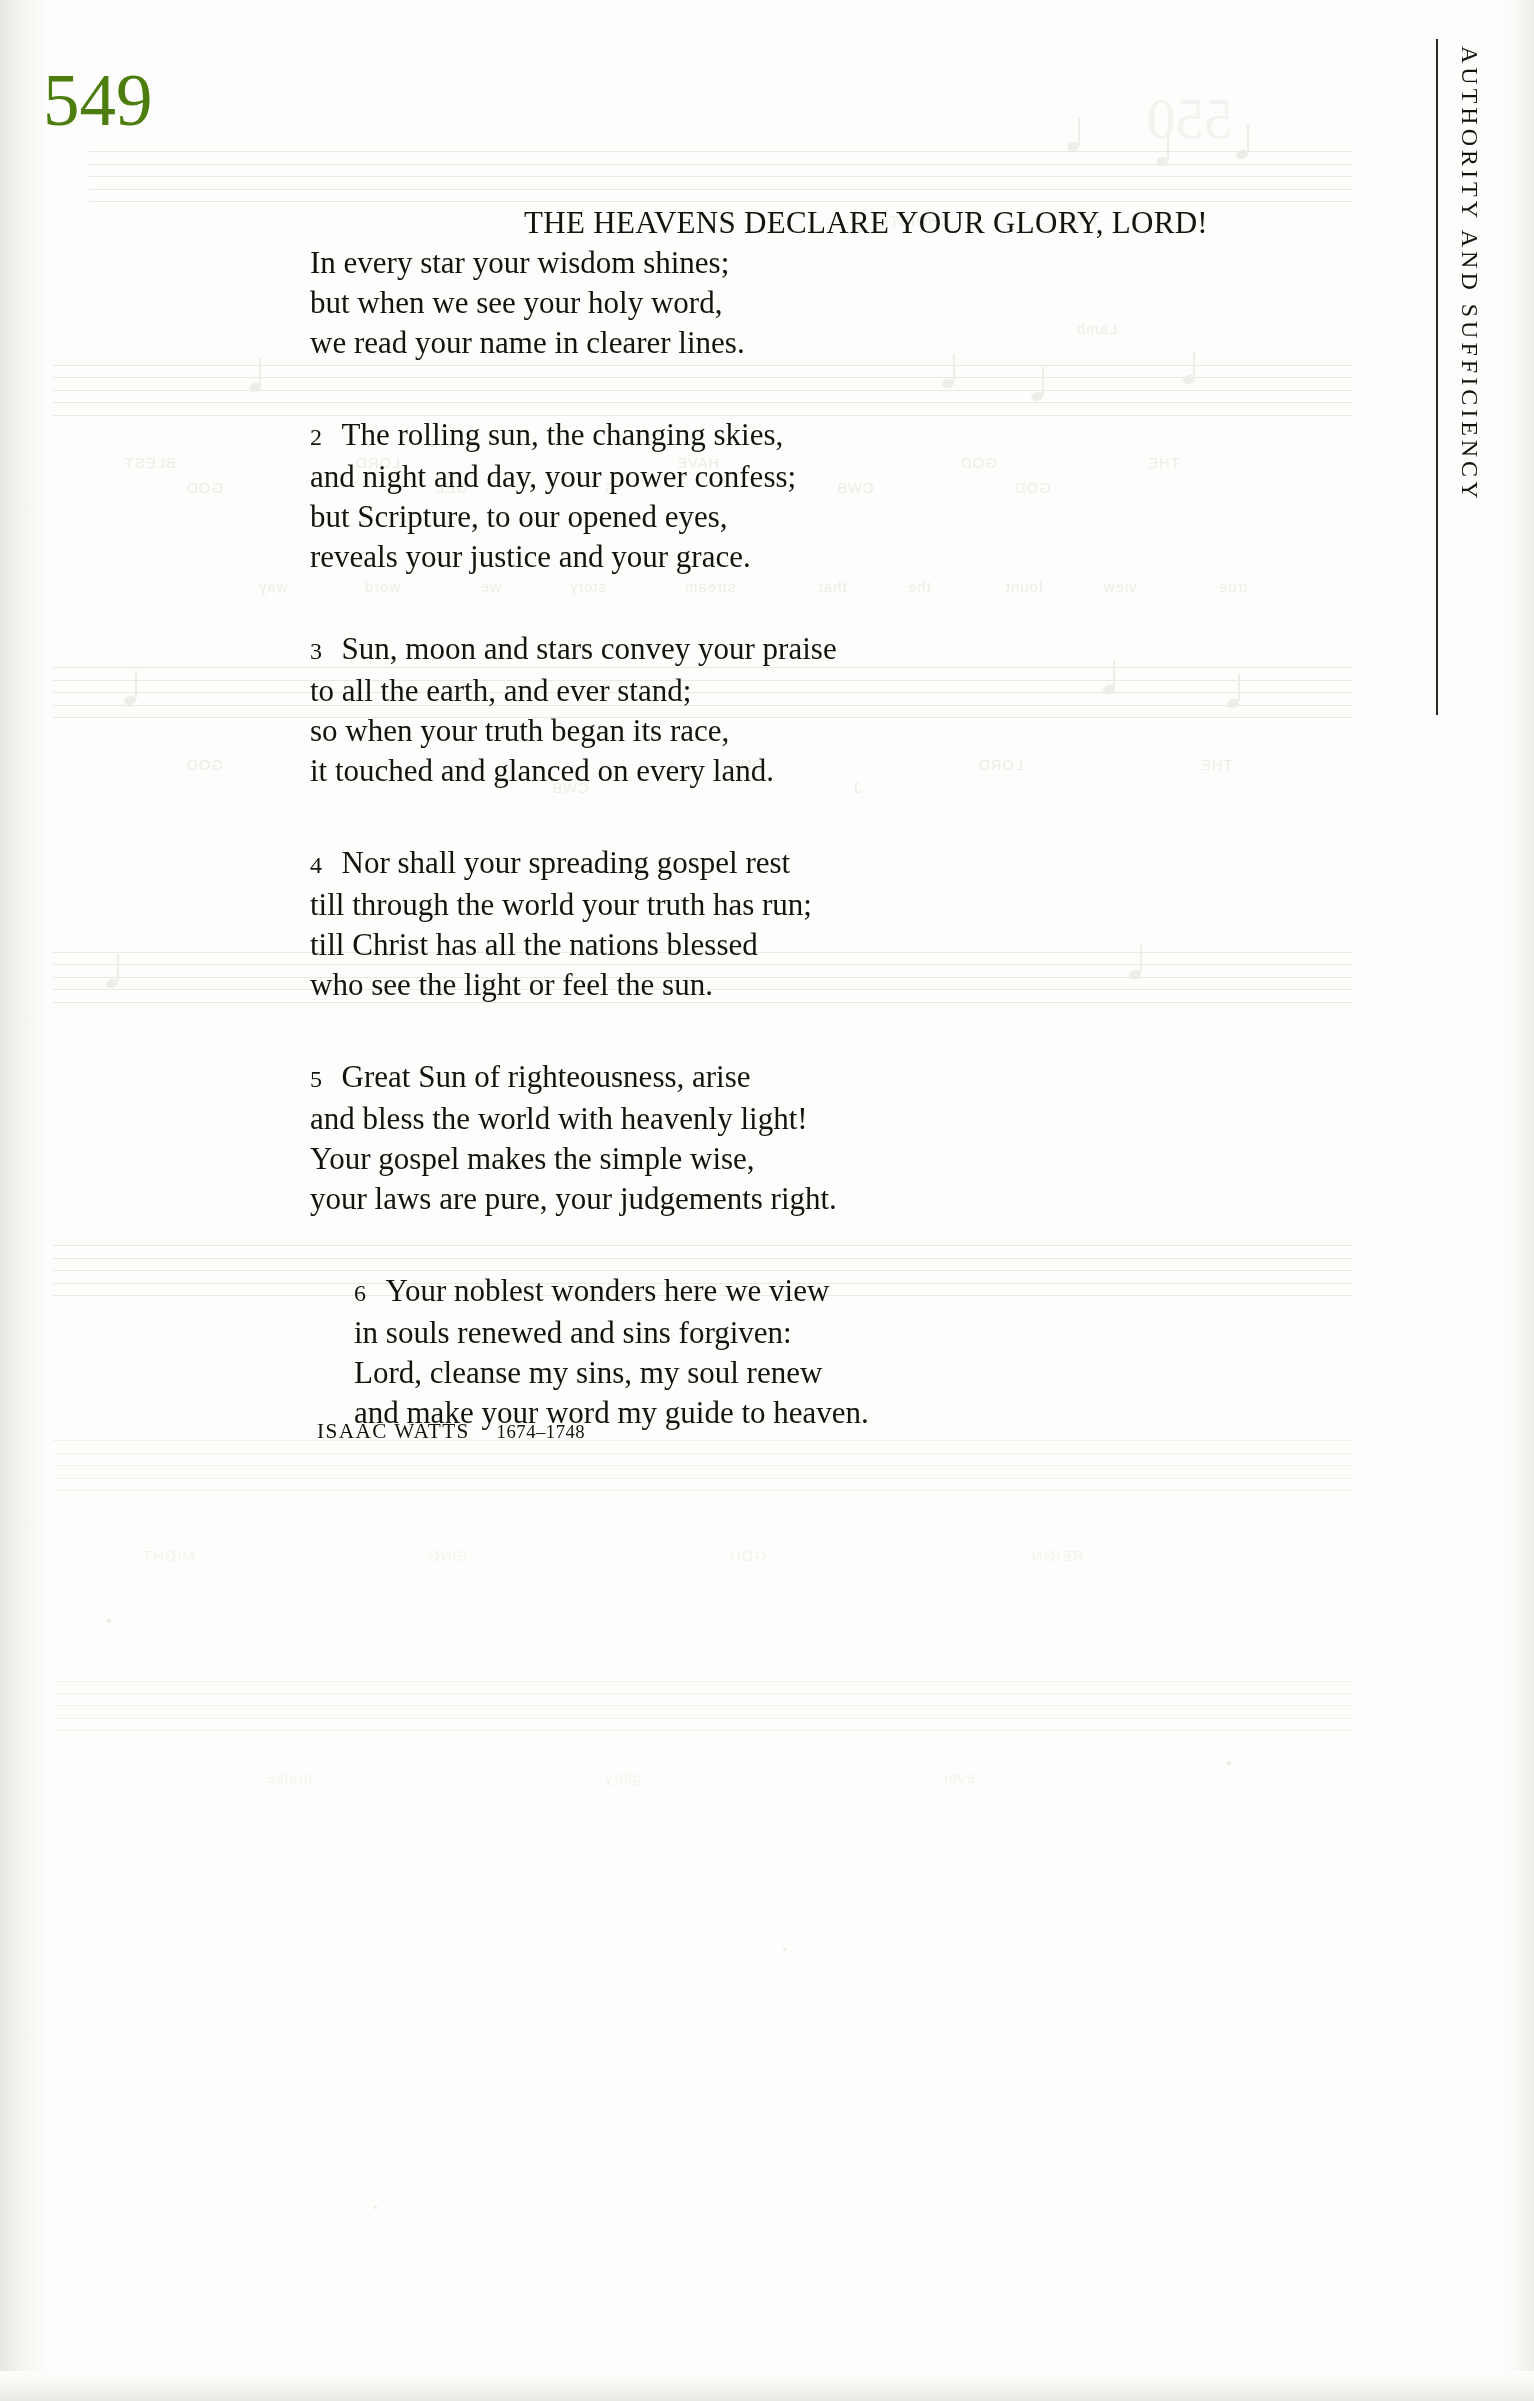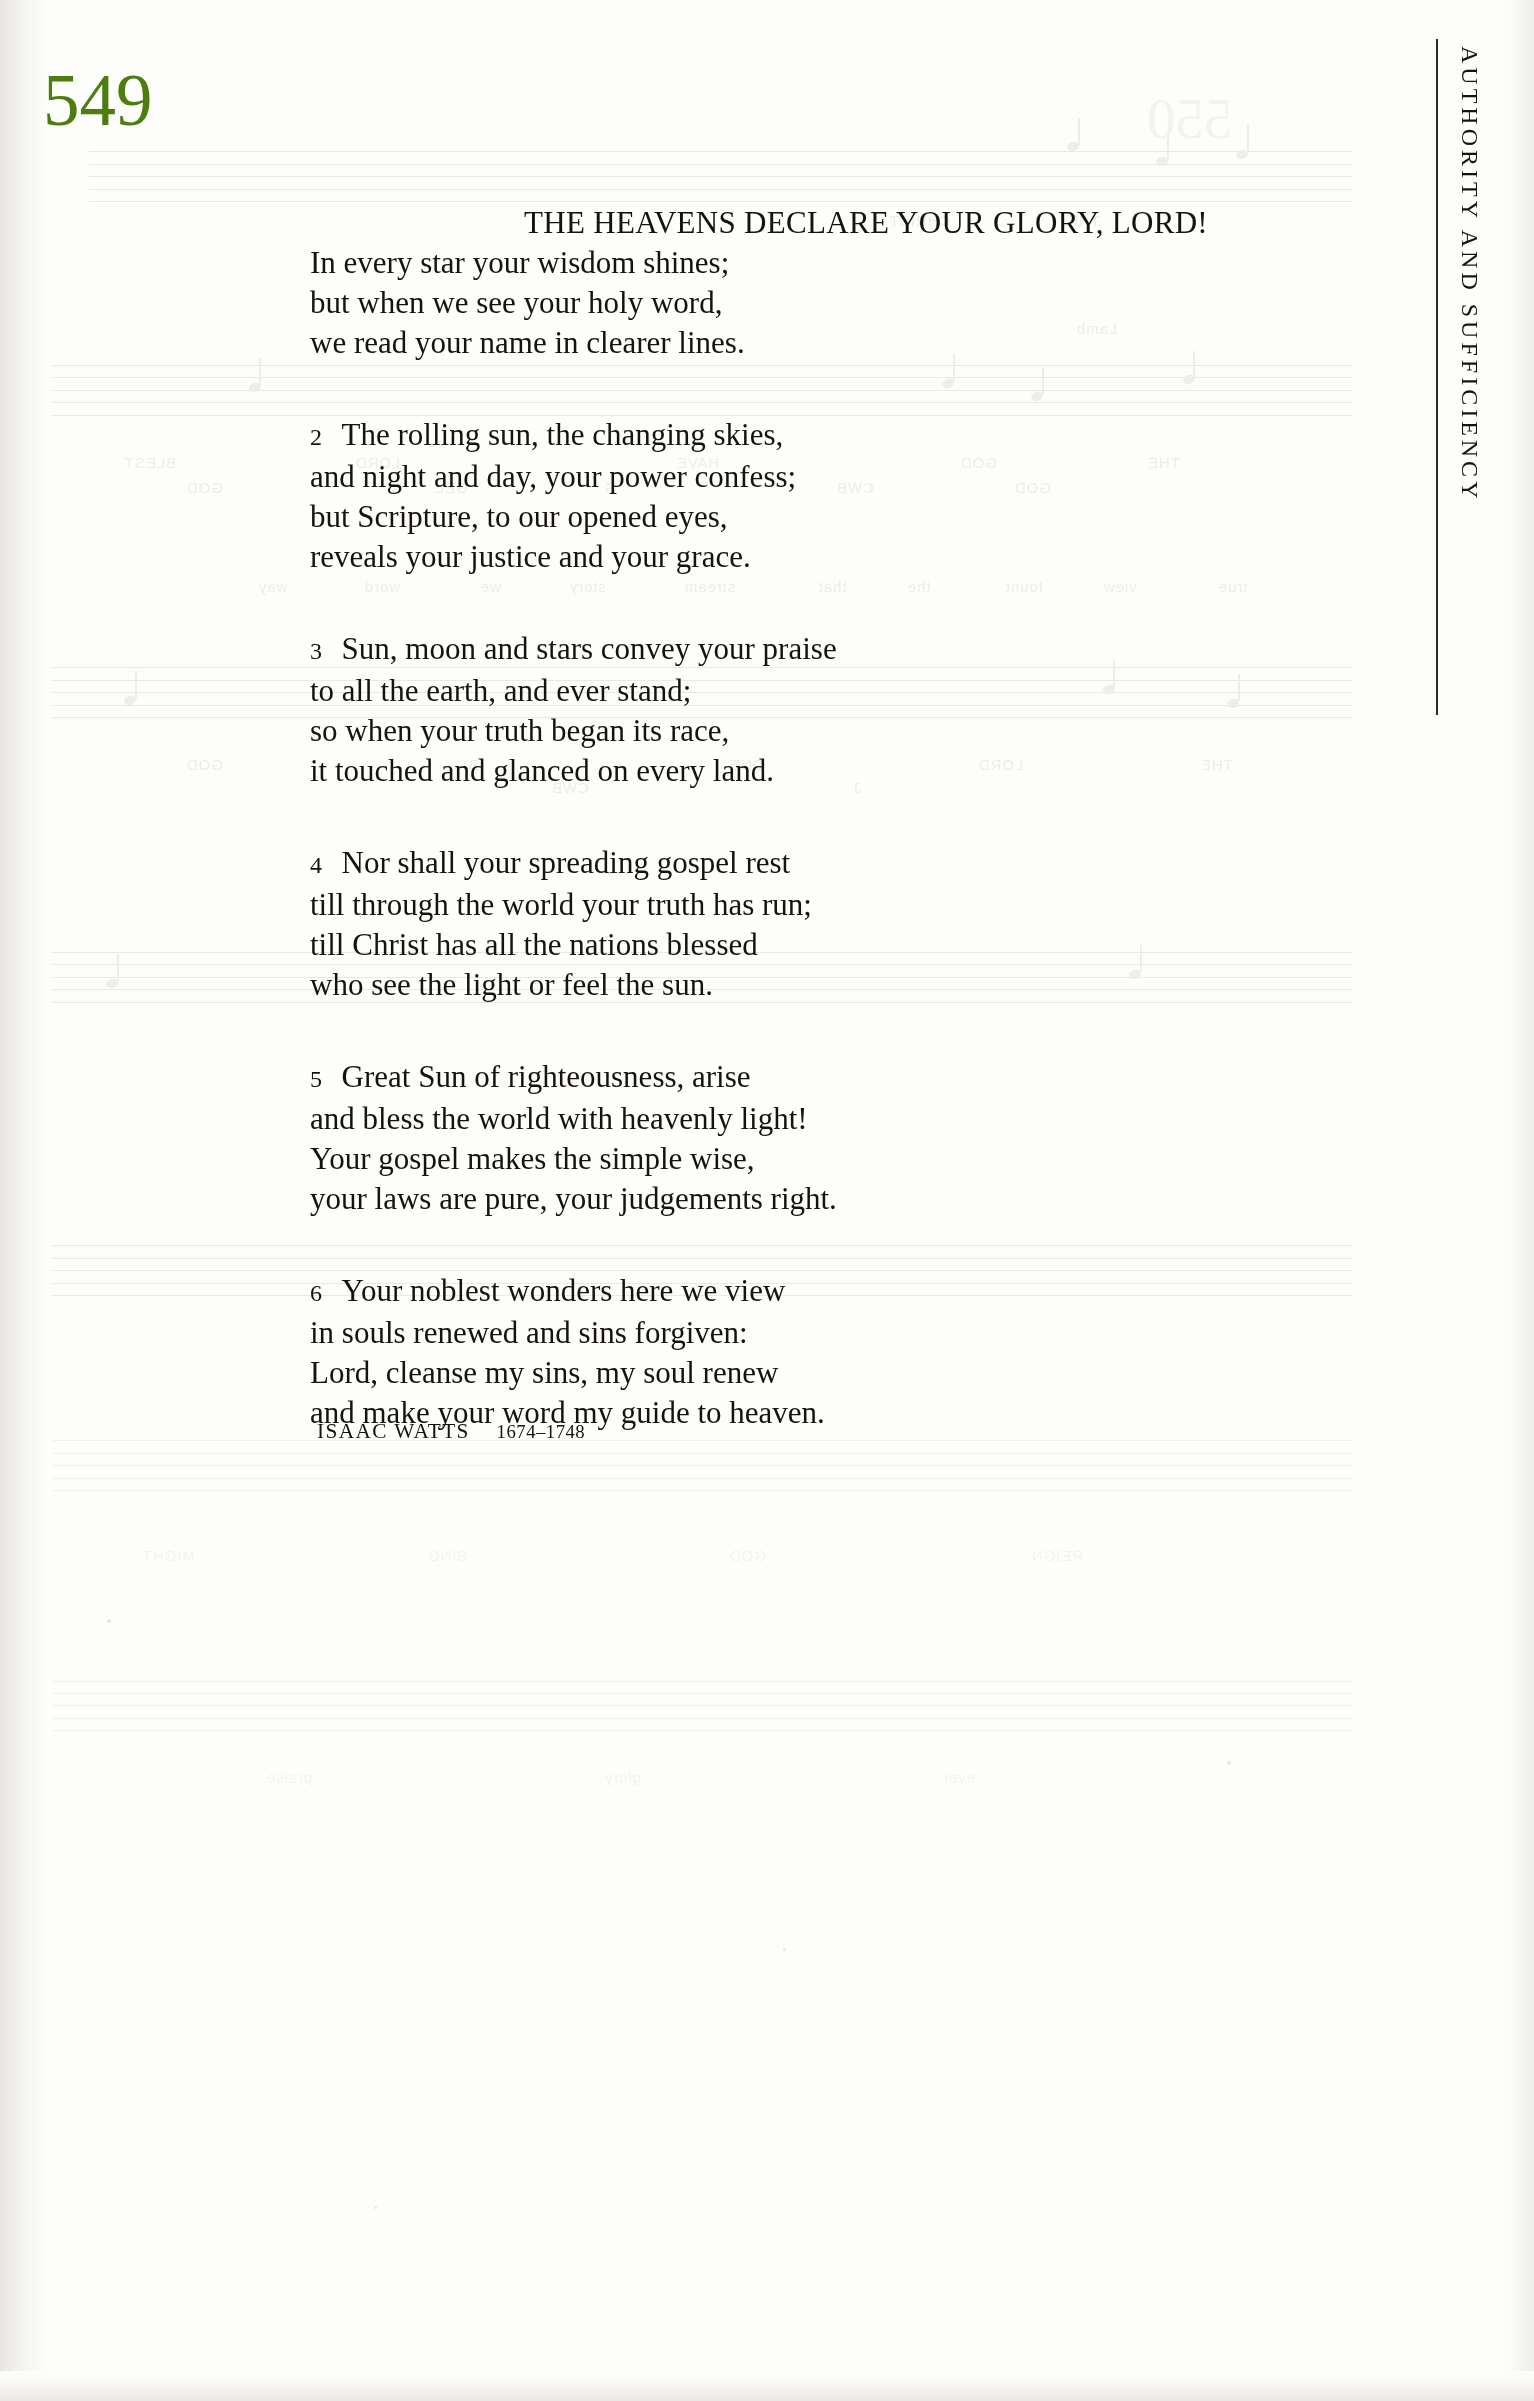--- a/index.html
+++ b/index.html
@@ -146,21 +146,21 @@
   #hymn-body {
     position: absolute;
     left: 310px;
     top: 203px;
     width: 898px;
   }
   .verse {
     margin: 0 0 52px 0;
     position: relative;
   }
-  .verse:last-of-type { margin-bottom: 0; }
+  .verse:last-of-type { margin-bottom: 0; margin-left: 44px; }
 
   .line {
     font-family: "Liberation Serif", serif;
     font-size: 31px;
     line-height: 40px;
     color: #15120f;
     white-space: pre;
   }
   .line.first-line-caps {
     font-size: 31px;

